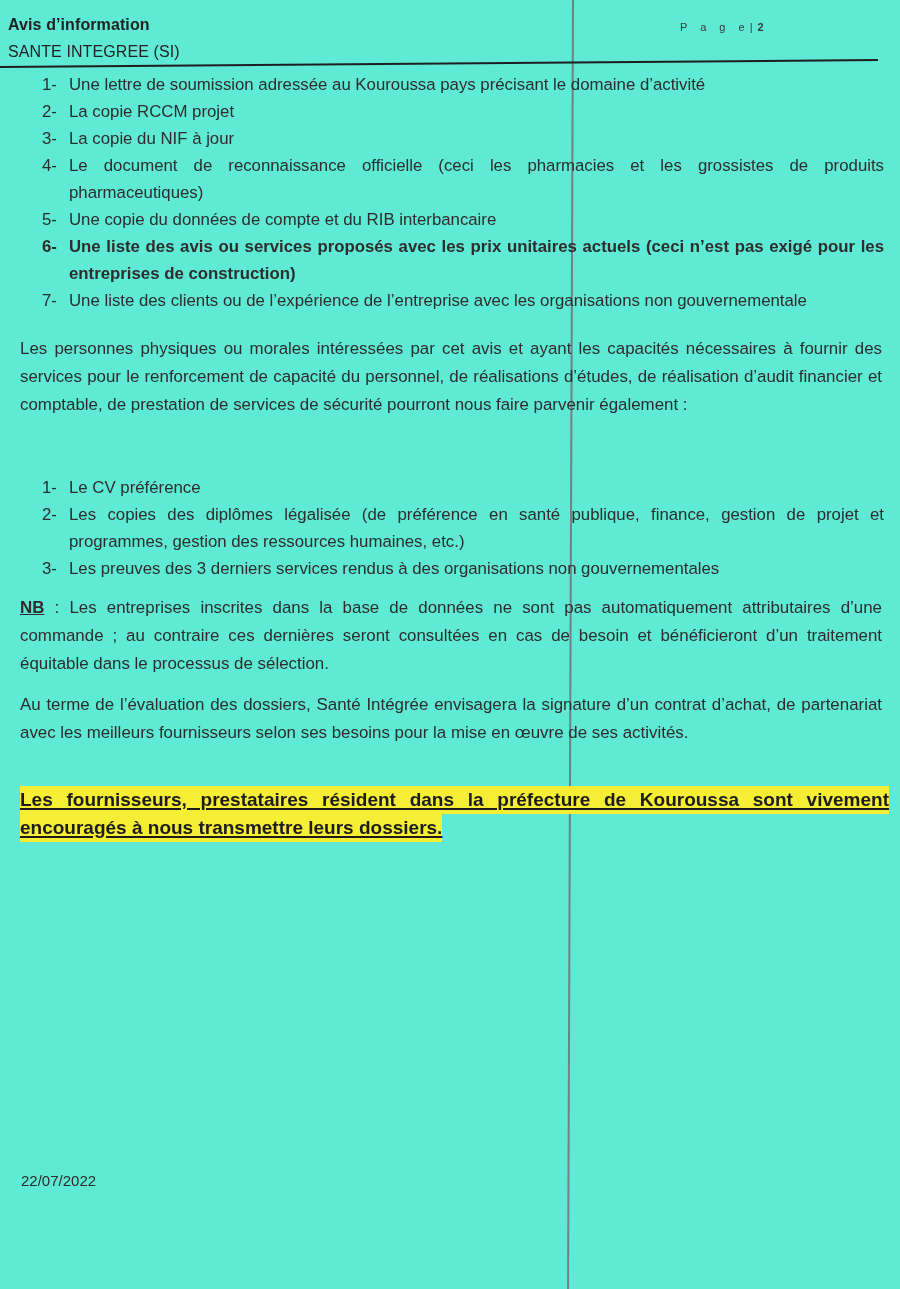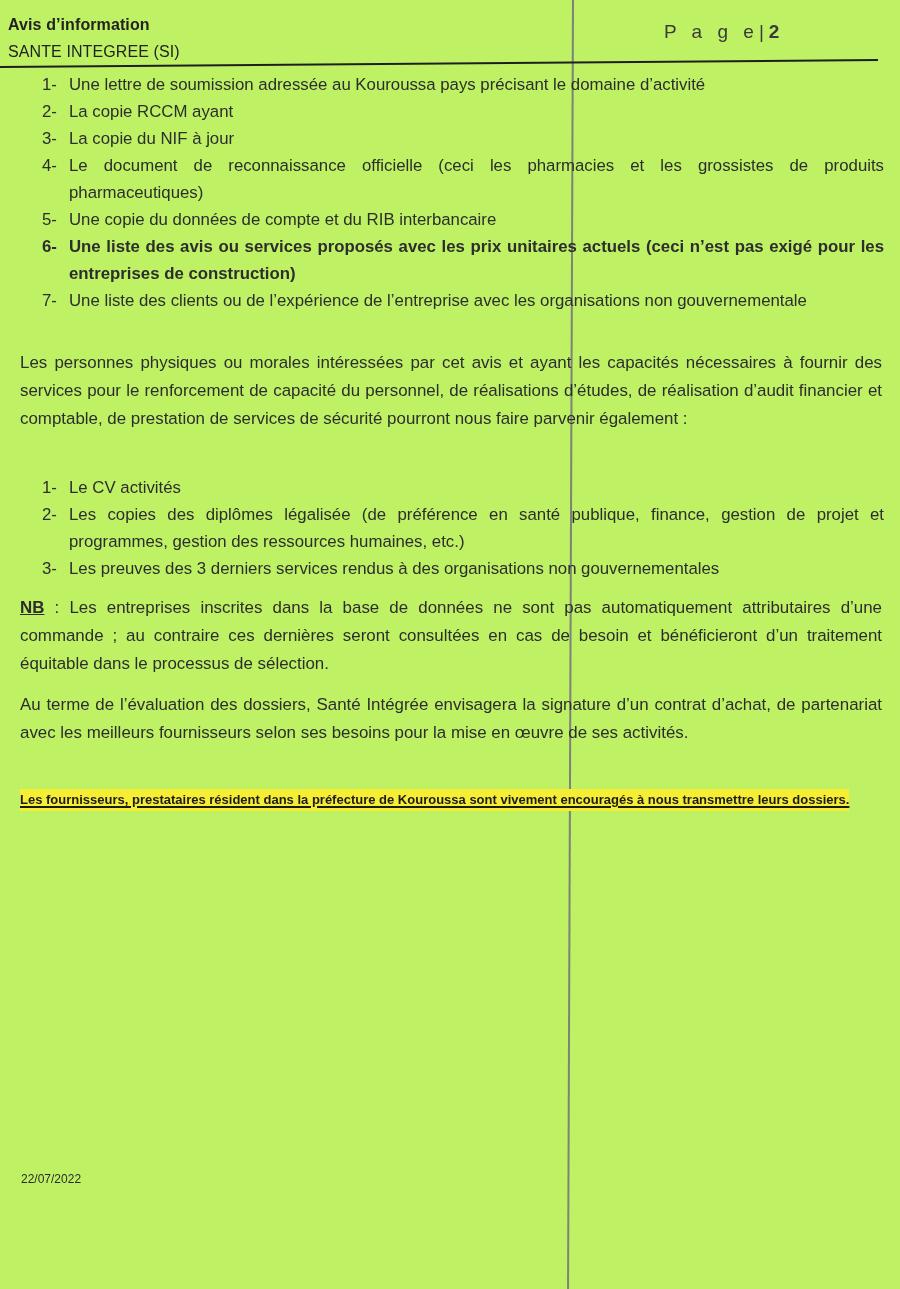--- a/index.html
+++ b/index.html
@@ -1,58 +1,58 @@
 <!DOCTYPE html>
 <html lang="fr"><head>
 <meta charset="utf-8">
 <style>
   * { margin:0; padding:0; box-sizing:border-box; }
   html,body { background:#ffffff; }
   .page {
     position:relative;
     width:900px; height:1289px;
-    background:#bef264;
+    background:#5eead4;
     overflow:hidden;
     font-family:"Liberation Sans", sans-serif;
     color:#2d2d2d;
   }
   
   .fold-line {
     position:absolute; left:572px; top:-2px;
     width:1.6px; height:1294px;
     background:#75757d;
     transform:rotate(0.22deg);
     transform-origin:top center;
     opacity:.9;
   }
   
   .hdr-title { position:absolute; left:8px; top:11px; font-size:16px; line-height:27px; letter-spacing:.1px; color:#222; }
   .hdr-title .l1 { font-weight:700; }
-  .page-label { position:absolute; left:664px; top:21px; font-size:19px; color:#3a3a3a; letter-spacing:5px; white-space:nowrap; }
+  .page-label { position:absolute; left:680px; top:21px; font-size:11px; color:#3a3a3a; letter-spacing:5px; white-space:nowrap; }
   .page-label .num { font-weight:700; letter-spacing:0; }
   .hdr-rule { position:absolute; left:0; top:66px; width:878px; height:2px; background:#1e1e1e; transform:rotate(-0.45deg); transform-origin:left center; }
   
   .olist { position:absolute; left:42px; width:842px; font-size:16.8px; line-height:27px; }
   .olist .li { display:flex; }
   .olist .num { flex:0 0 27px; }
   .olist .txt { flex:1 1 auto; text-align:justify; }
   .li.bold-item { font-weight:700; }
   
   .para { position:absolute; left:20px; width:862px; font-size:16.9px; line-height:28px; text-align:justify; }
   .nb-label { font-weight:700; text-decoration:underline; }
   
-  .hl-para { position:absolute; left:20px; width:869px; font-size:13px; line-height:27.5px; text-align:justify; font-weight:700; color:#1c1c1c; }
+  .hl-para { position:absolute; left:20px; width:869px; font-size:19px; line-height:27.5px; text-align:justify; font-weight:700; color:#1c1c1c; }
   .hl-para .hl {
     background:#f5ee35;
     text-decoration:underline;
     text-decoration-thickness:1.5px;
     text-underline-offset:2px;
     padding:3px 0 4px;
   }
-  .date { position:absolute; left:21px; top:1172px; font-size:12px; color:#2b2b2b; }
+  .date { position:absolute; left:21px; top:1172px; font-size:15px; color:#2b2b2b; }
 </style>
 </head>
 <body>
 
 <div class="page">
 
   <div class="fold-line"></div>
 
   <div class="hdr-title">
     <div class="l1">Avis d’information</div>
@@ -63,21 +63,21 @@
 
   <div class="hdr-rule"></div>
 
   <div class="olist" style="top:71px">
     <div class="li">
       <span class="num">1-</span>
       <span class="txt">Une lettre de soumission adressée au Kouroussa pays précisant le domaine d’activité</span>
     </div>
     <div class="li">
       <span class="num">2-</span>
-      <span class="txt">La copie RCCM ayant</span>
+      <span class="txt">La copie RCCM projet</span>
     </div>
     <div class="li">
       <span class="num">3-</span>
       <span class="txt">La copie du NIF à jour</span>
     </div>
     <div class="li">
       <span class="num">4-</span>
       <span class="txt">Le document de reconnaissance officielle (ceci les pharmacies et les grossistes de produits pharmaceutiques)</span>
     </div>
     <div class="li">
@@ -87,26 +87,26 @@
     <div class="li bold-item">
       <span class="num">6-</span>
       <span class="txt">Une liste des avis ou services proposés avec les prix unitaires actuels (ceci n’est pas exigé pour les entreprises de construction)</span>
     </div>
     <div class="li">
       <span class="num">7-</span>
       <span class="txt">Une liste des clients ou de l’expérience de l’entreprise avec les organisations non gouvernementale</span>
     </div>
   </div>
 
-  <p class="para" style="top:349px">Les personnes physiques ou morales intéressées par cet avis et ayant les capacités nécessaires à fournir des services pour le renforcement de capacité du personnel, de réalisations d’études, de réalisation d’audit financier et comptable, de prestation de services de sécurité pourront nous faire parvenir également :</p>
+  <p class="para" style="top:335px">Les personnes physiques ou morales intéressées par cet avis et ayant les capacités nécessaires à fournir des services pour le renforcement de capacité du personnel, de réalisations d’études, de réalisation d’audit financier et comptable, de prestation de services de sécurité pourront nous faire parvenir également :</p>
 
   <div class="olist" style="top:474px">
     <div class="li">
       <span class="num">1-</span>
-      <span class="txt">Le CV activités</span>
+      <span class="txt">Le CV préférence</span>
     </div>
     <div class="li">
       <span class="num">2-</span>
       <span class="txt">Les copies des diplômes légalisée (de préférence en santé publique, finance, gestion de projet et programmes, gestion des ressources humaines, etc.)</span>
     </div>
     <div class="li">
       <span class="num">3-</span>
       <span class="txt">Les preuves des 3 derniers services rendus à des organisations non gouvernementales</span>
     </div>
   </div>

